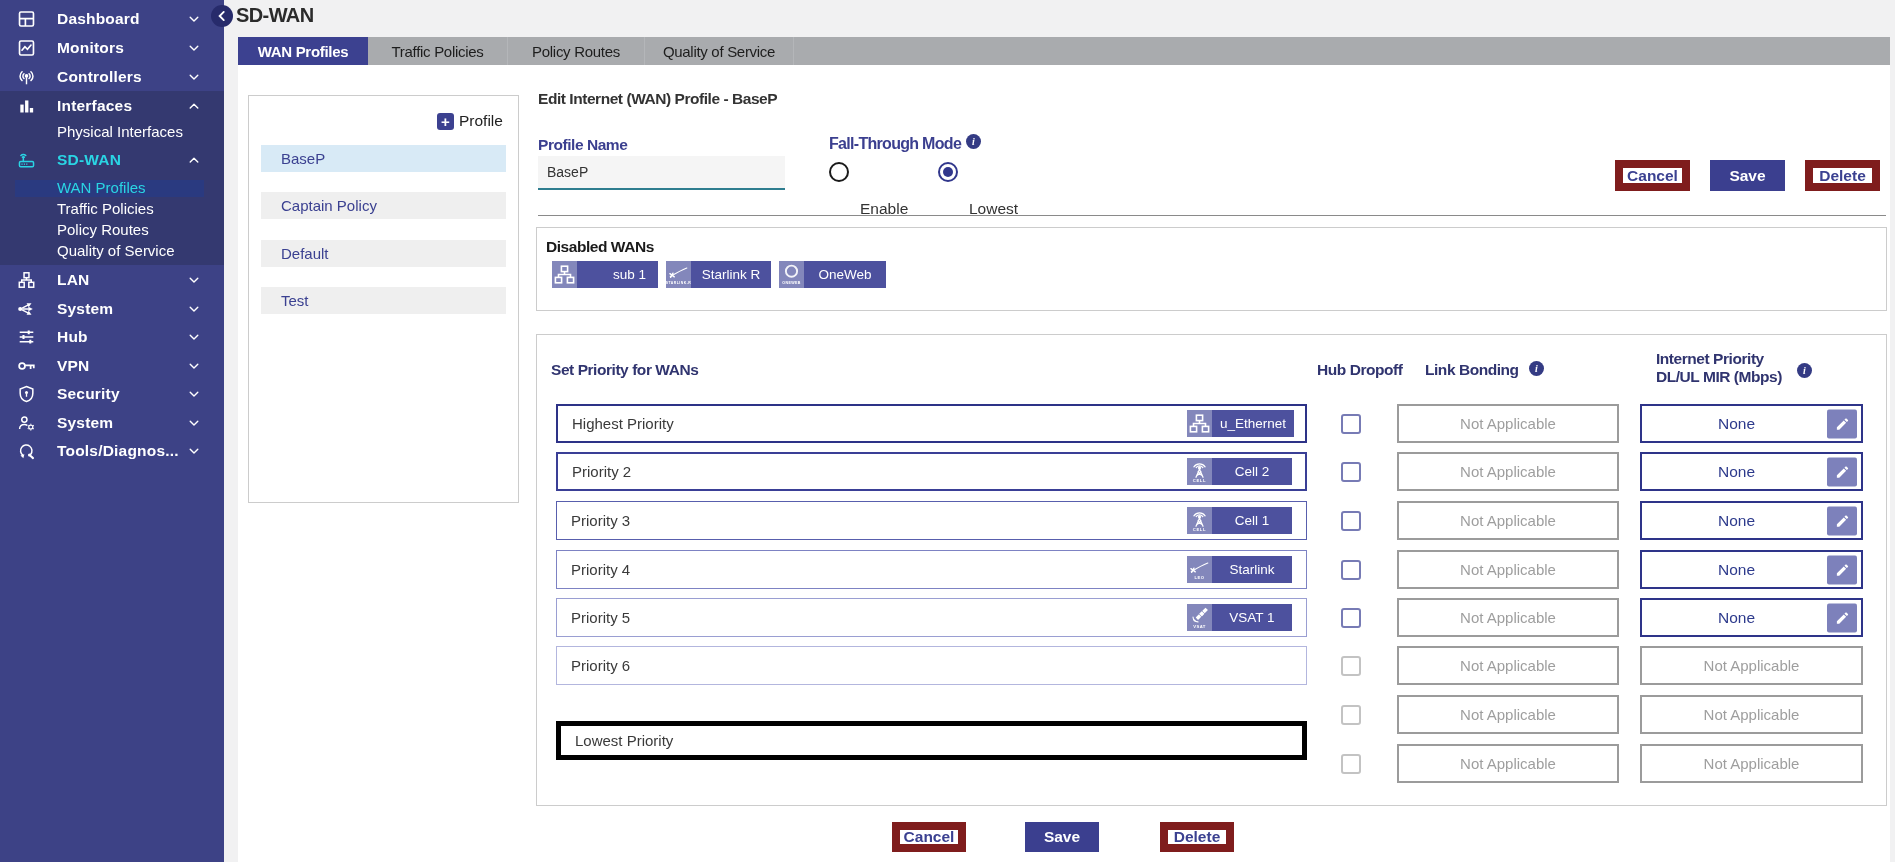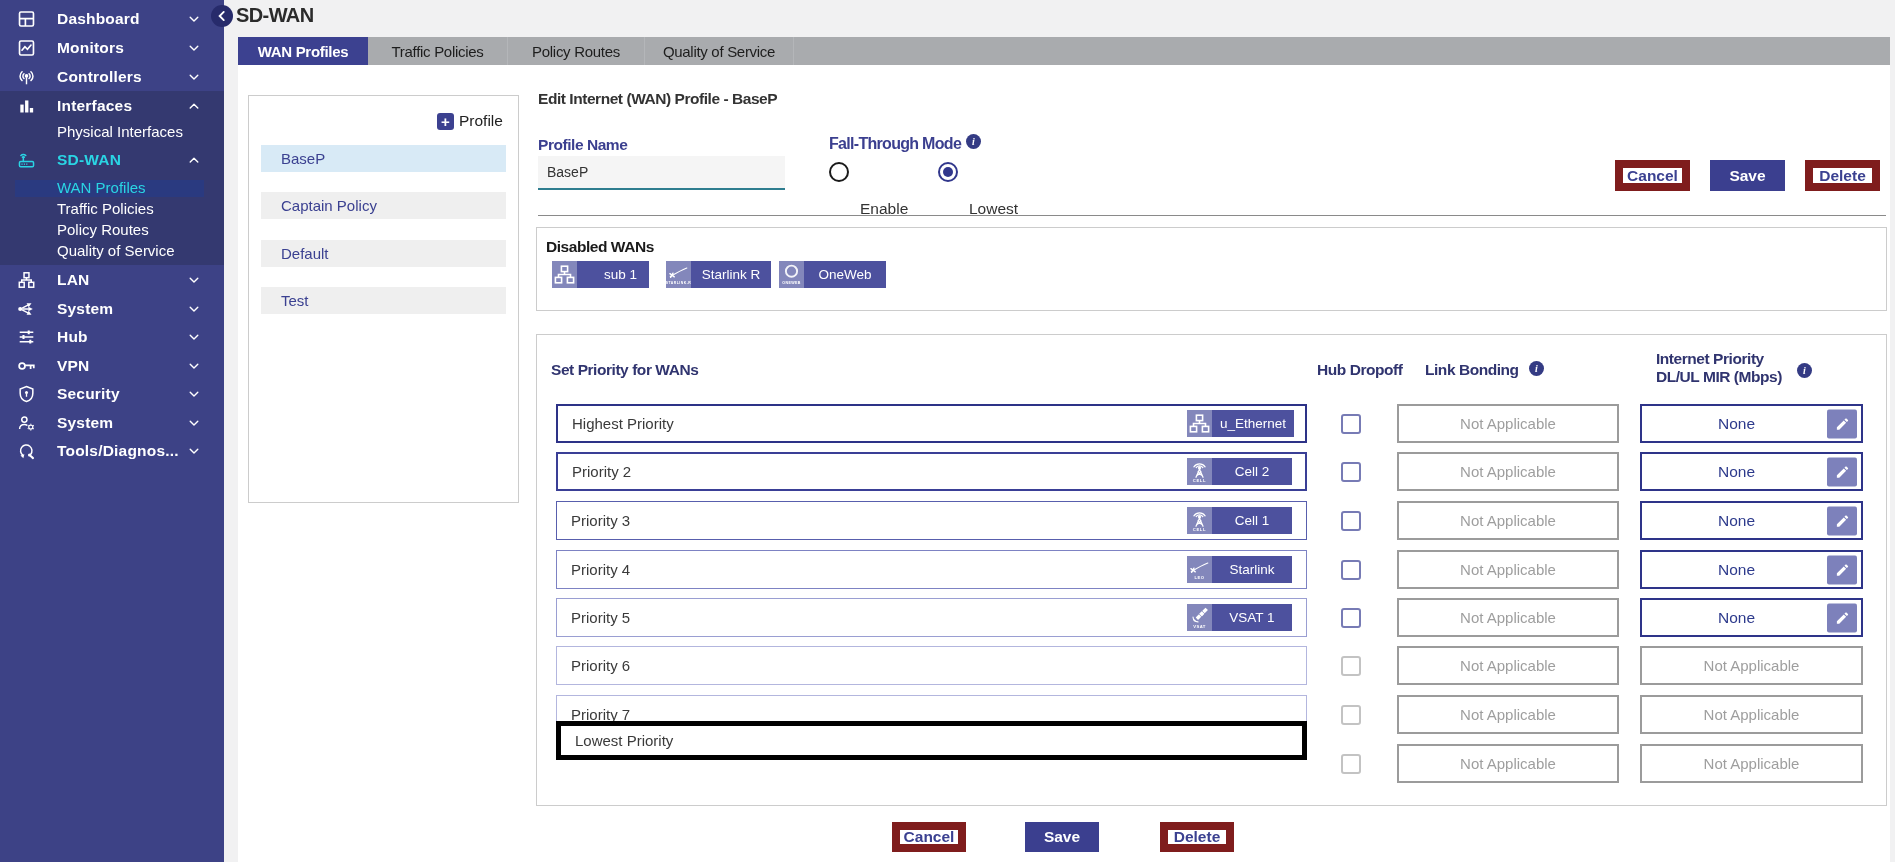--- a/index.html
+++ b/index.html
@@ -287,21 +287,21 @@
       <div class="cic">
         <svg width="25" height="27" viewBox="0 0 25 27" style="position:absolute;left:0;top:0">
           <g stroke="#fff" stroke-width="1.6" fill="none">
             <rect x="9.4" y="5.2" width="6.2" height="5.4"></rect>
             <rect x="3.4" y="16.4" width="6.2" height="5.4"></rect>
             <rect x="15.4" y="16.4" width="6.2" height="5.4"></rect>
             <path d="M12.5 10.6 V13.5 M6.5 16.4 V13.5 H18.5 V16.4"></path>
           </g>
         </svg>
       </div>
-      <div class="clb" style="width:72px;justify-content:flex-end;padding-right:12px;box-sizing:border-box">sub 1</div>
+      <div class="clb" style="width:81px;justify-content:flex-end;padding-right:12px;box-sizing:border-box">sub 1</div>
     </div>
 <div class="chip" style="left:666px;top:261px">
       <div class="cic">
         <svg width="25" height="27" viewBox="0 0 25 27" style="position:absolute;left:0;top:0">
           <g stroke="#fff" fill="none" stroke-linecap="round">
             <path d="M4.3 15.6 C8.8 12.9 15.2 9.2 20.8 7.0" stroke-width="1.15"></path>
             <path d="M3.9 12.6 L8.3 15.9" stroke-width="1.35"></path>
             <path d="M7.0 12.1 L4.6 16.4" stroke-width="1.35"></path>
           </g>
           <text x="12.5" y="23.2" font-size="3.4" font-weight="bold" fill="#fff" text-anchor="middle" font-family="Liberation Sans" letter-spacing="0.5">STARLINK-R</text>
@@ -445,23 +445,20 @@
         <svg width="15" height="15" viewBox="0 0 24 24">
           <path d="M3 17.2 V21 H6.8 L17.8 10 L14 6.2 Z M20.7 7.1 C21.1 6.7 21.1 6.1 20.7 5.7 L18.3 3.3 C17.9 2.9 17.3 2.9 16.9 3.3 L15.1 5.1 L18.9 8.9 Z" fill="#fff"></path>
         </svg>
       </div></div>
 <div class="prow" style="top:646px;border:1px solid #b3b6de">
       <span class="pl">Priority 6</span>
     </div>
 <div class="cb dis" style="top:656px"></div>
 <div class="nab" style="top:646px">Not Applicable</div>
 <div class="nab2" style="top:646px">Not Applicable</div>
-<div class="prow" style="top:695px;border:1px solid #b3b6de">
-      <span class="pl">Priority 7</span>
-    </div>
 <div class="cb dis" style="top:705px"></div>
 <div class="nab" style="top:695px">Not Applicable</div>
 <div class="nab2" style="top:695px">Not Applicable</div>
 <div class="prow" style="top:721px;border:5px solid #000000">
       <span class="pl">Lowest Priority</span>
     </div>
 <div class="cb dis" style="top:754px"></div>
 <div class="nab" style="top:744px">Not Applicable</div>
 <div class="nab2" style="top:744px">Not Applicable</div>
 <div class="btn line" style="left:892px;top:822px;width:74px;height:30px">Cancel</div>

